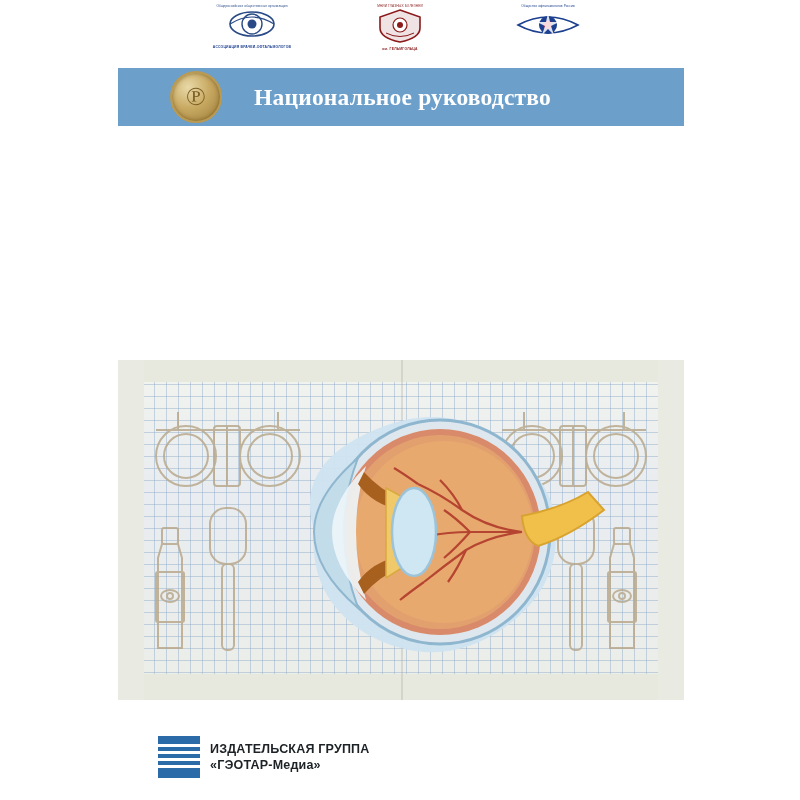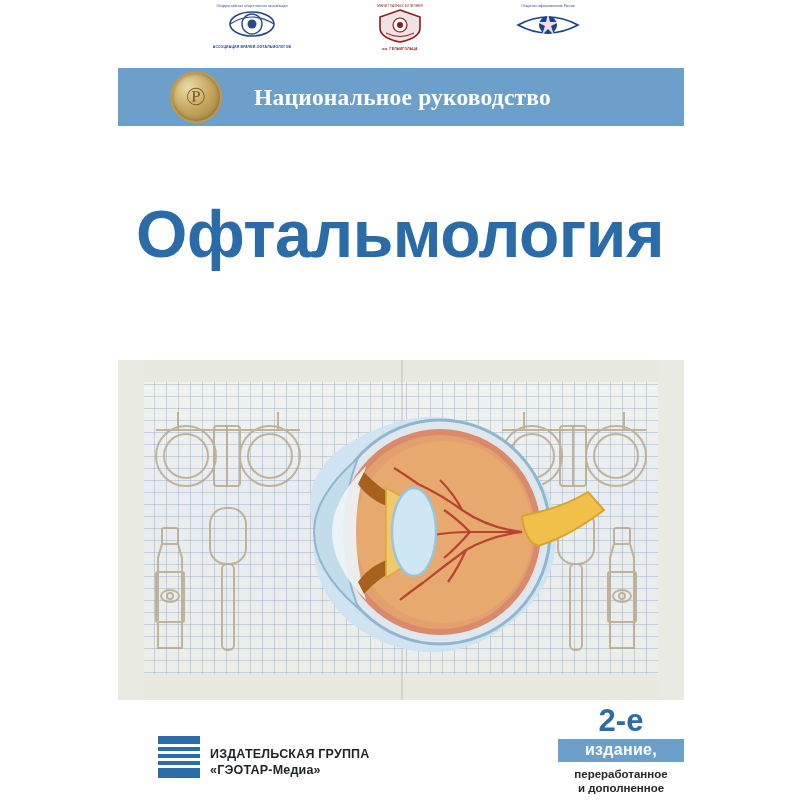--- a/index.html
+++ b/index.html
@@ -192,21 +192,21 @@
     font-size: 11.5px;
     font-weight: bold;
     line-height: 14px;
   }
 
   .publisher {
     position: absolute;
     left: 158px;
     top: 736px;
     display: flex;
-    align-items: flex-end;
+    align-items: center;
     gap: 10px;
   }
   .pub-logo {
     width: 42px; height: 42px;
     background: #2b6ca8;
     position: relative;
     overflow: hidden;
   }
   .pub-logo .sw {
     position: absolute;
@@ -267,21 +267,20 @@
     </div>
   </div>
 
   <div class="banner">
     <div class="banner-medal">
       <span class="glyph">℗</span>
     </div>
     <div class="banner-title">Национальное руководство</div>
   </div>
 
-  <div class="main-title">Офтальмология</div>
 
   <div class="illo">
     <div class="paper"></div>
     <div class="band-top"></div>
     <div class="band-bottom"></div>
     <div class="edge-left"></div>
     <div class="edge-right"></div>
     <div class="fold"></div>
 
     <svg class="illo-svg" width="566" height="340" viewBox="0 0 566 340">
@@ -372,26 +371,20 @@
 
         <path d="M246 234 Q262 216 282 208 L282 196 Q254 202 240 222 Z" fill="#a8601f"></path>
 
         <path d="M268 128 L290 140 L290 204 L268 218 Z" fill="#f0c96b" stroke="#d8a93f" stroke-width="1.5"></path>
 
         <ellipse cx="296" cy="172" rx="22" ry="44" fill="#cfe7f2" stroke="#9cc3d8" stroke-width="2.5"></ellipse>
       </g>
     </svg>
   </div>
 
-  <div class="edition-block">
-    <div class="edition-num">2-е</div>
-    <div class="edition-word">издание,</div>
-    <div class="edition-sub">переработанное</div>
-    <div class="edition-sub" style="margin-top:0">и дополненное</div>
-  </div>
 
   <div class="publisher">
     <div class="pub-logo">
       <div class="sw" style="top:8px"></div>
       <div class="sw" style="top:15px"></div>
       <div class="sw" style="top:22px"></div>
       <div class="sw" style="top:29px"></div>
     </div>
     <div>
       <div class="pub-text">ИЗДАТЕЛЬСКАЯ ГРУППА</div>

